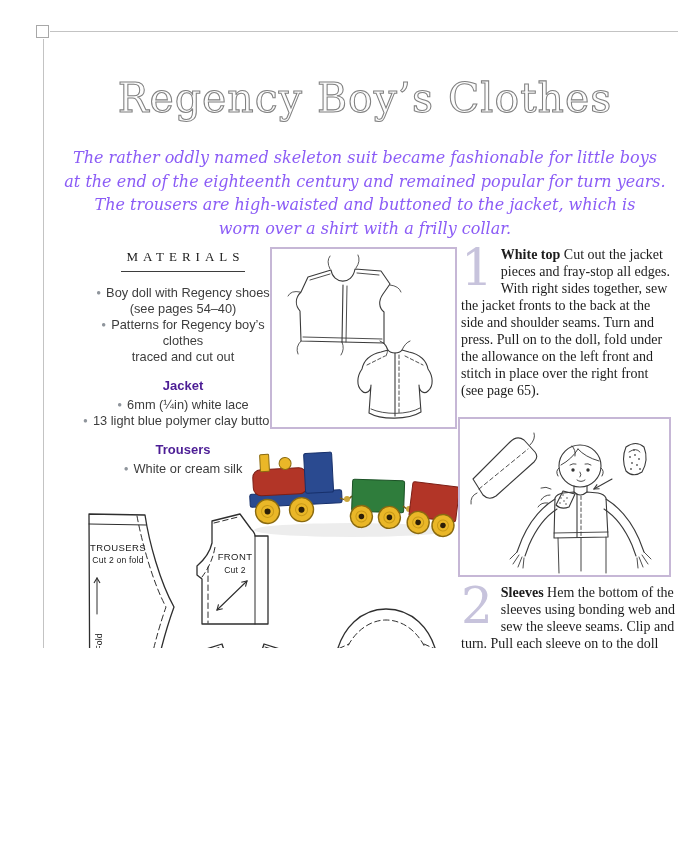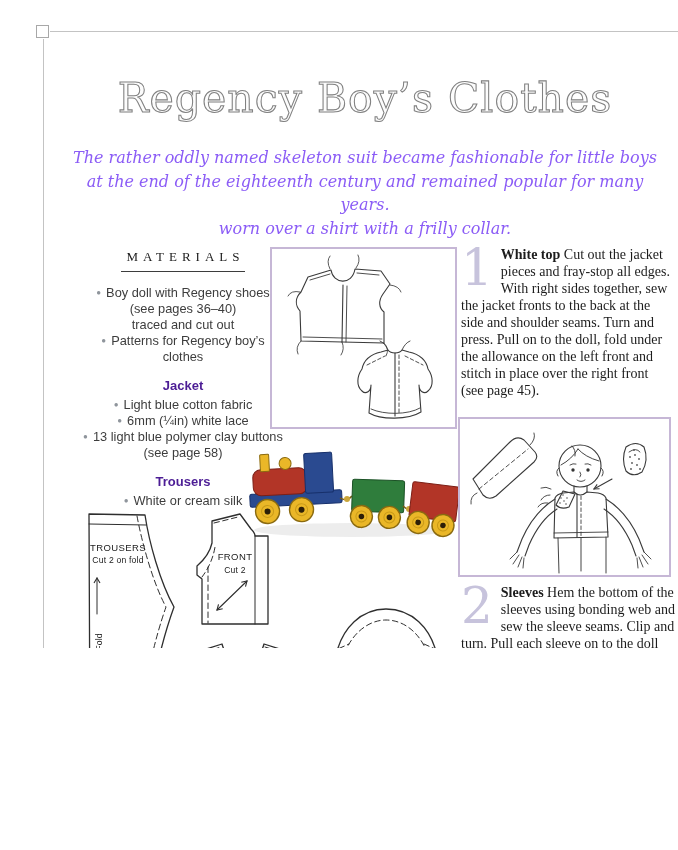--- a/index.html
+++ b/index.html
@@ -89,37 +89,36 @@
   <div class="reg-square" style="left:36px; top:25px; width:13px; height:13px;"></div>
   <div class="reg-line" style="left:50px; top:31px; width:628px; height:1px;"></div>
   <div class="reg-line" style="left:43px; top:39px; width:1px; height:770px;"></div>
   <div class="reg-square" style="left:40px; top:810px; width:13px; height:13px;"></div>
   <div class="reg-line" style="left:54px; top:816px; width:624px; height:1px;"></div>
 
   <h1 class="title">Regency Boy’s Clothes</h1>
 
   <div class="intro">
     <div>The rather oddly named skeleton suit became fashionable for little boys</div>
-    <div>at the end of the eighteenth century and remained popular for many years.</div>
+    <div>at the end of the eighteenth century and remained popular for turn years.</div>
+    <div>The trousers are high-waisted and buttoned to the jacket, which is</div>
     <div>worn over a shirt with a frilly collar.</div>
   </div>
 
   <div class="materials">
     <div class="materials-heading">MATERIALS</div>
     <div class="materials-list">
       <div><span class="bullet">●</span><span>Boy doll with Regency shoes</span></div>
-      <div>(see pages 36–40)</div>
+      <div>(see pages 54–40)</div>
+      <div><span class="bullet">●</span><span>Patterns for Regency boy’s clothes</span></div>
       <div>traced and cut out</div>
-      <div><span class="bullet">●</span><span>Patterns for Regency boy’s clothes</span></div>
 
       <div class="mat-sub">Jacket</div>
-      <div><span class="bullet">●</span><span>Light blue cotton fabric</span></div>
       <div><span class="bullet">●</span><span>6mm (¼in) white lace</span></div>
       <div><span class="bullet">●</span><span>13 light blue polymer clay buttons</span></div>
-      <div>(see page 58)</div>
 
       <div class="mat-sub">Trousers</div>
       <div><span class="bullet">●</span><span>White or cream silk</span></div>
     </div>
   </div>
 
   <div class="illus-box box-jacket">
     <svg width="183" height="178" viewBox="0 0 183 178">
       <g fill="none" stroke="#3a3a3a" stroke-width="1.1" stroke-linecap="round" stroke-linejoin="round">
 
@@ -133,21 +132,21 @@
         <path d="M116,101 q-3,-7 -8,-9 M130,101 q3,-7 8,-9" stroke-width="0.9"></path>
         <path d="M123,104 L123,167"></path>
         <path d="M127,106 L127,166" stroke-width="0.9" stroke-dasharray="3.5 2.5"></path>
         <path d="M99,160 C112,166 136,166 148,159" stroke-width="0.9"></path>
         <path d="M95,116 L113,107 M133,107 L151,116" stroke-width="0.9" stroke-dasharray="3.5 2.5"></path>
       </g>
     </svg>
   </div>
 
   <div class="step step-1">
-    <span class="step-number">1</span><span class="step-title">White top</span><span> Cut out the jacket pieces and fray-stop all edges. With right sides together, sew the jacket fronts to the back at the side and shoulder seams. Turn and press. Pull on to the doll, fold under the allowance on the left front and stitch in place over the right front (see page 45).</span>
+    <span class="step-number">1</span><span class="step-title">White top</span><span> Cut out the jacket pieces and fray-stop all edges. With right sides together, sew the jacket fronts to the back at the side and shoulder seams. Turn and press. Pull on to the doll, fold under the allowance on the left front and stitch in place over the right front (see page 65).</span>
   </div>
 
   <svg class="train" viewBox="0 0 222 115">
     <ellipse cx="112" cy="100" rx="98" ry="7" fill="#ededed"></ellipse>
 
     <g transform="rotate(-3 55 70)" stroke-linejoin="round">
       <rect x="10" y="62" width="92" height="13" rx="2" fill="#2a4a90" stroke="#17306b"></rect>
       <rect x="14" y="38" width="54" height="26" rx="8" fill="#b23527" stroke="#7c1f16"></rect>
       <rect x="66" y="24" width="28" height="40" rx="2" fill="#2a4a90" stroke="#17306b"></rect>
       <rect x="22" y="23" width="9" height="17" rx="1" fill="#eab728" stroke="#8a6a10"></rect>

